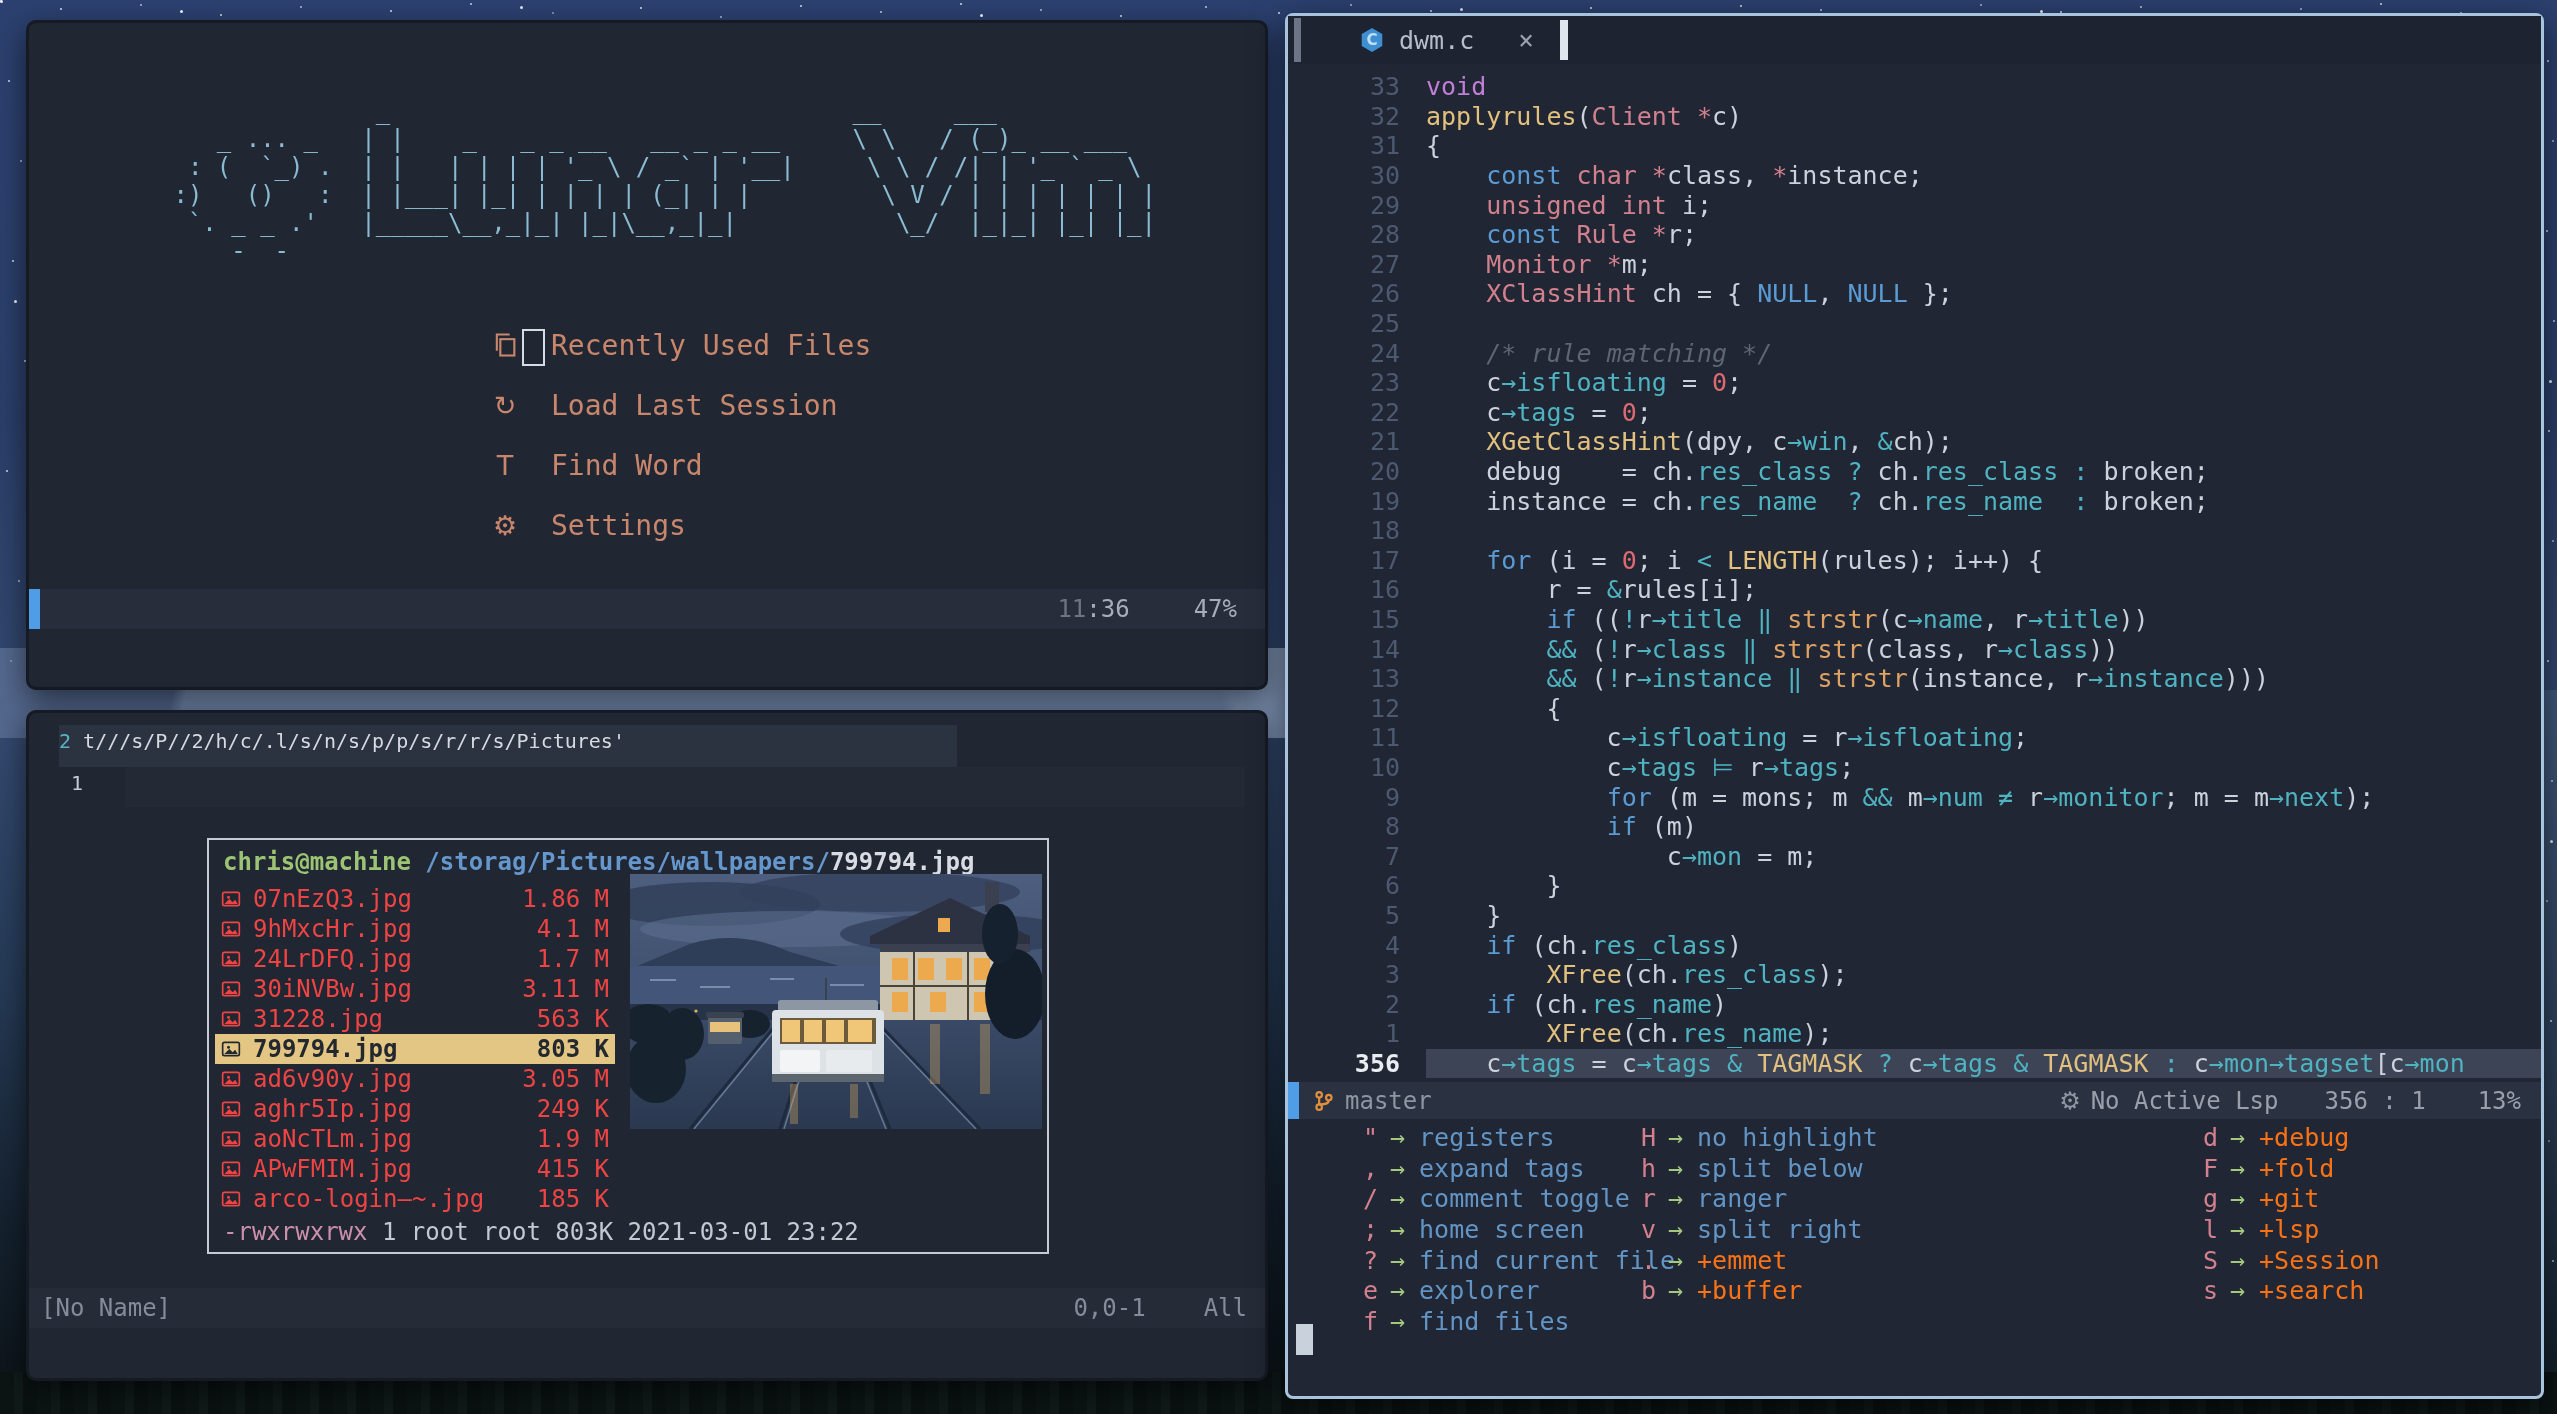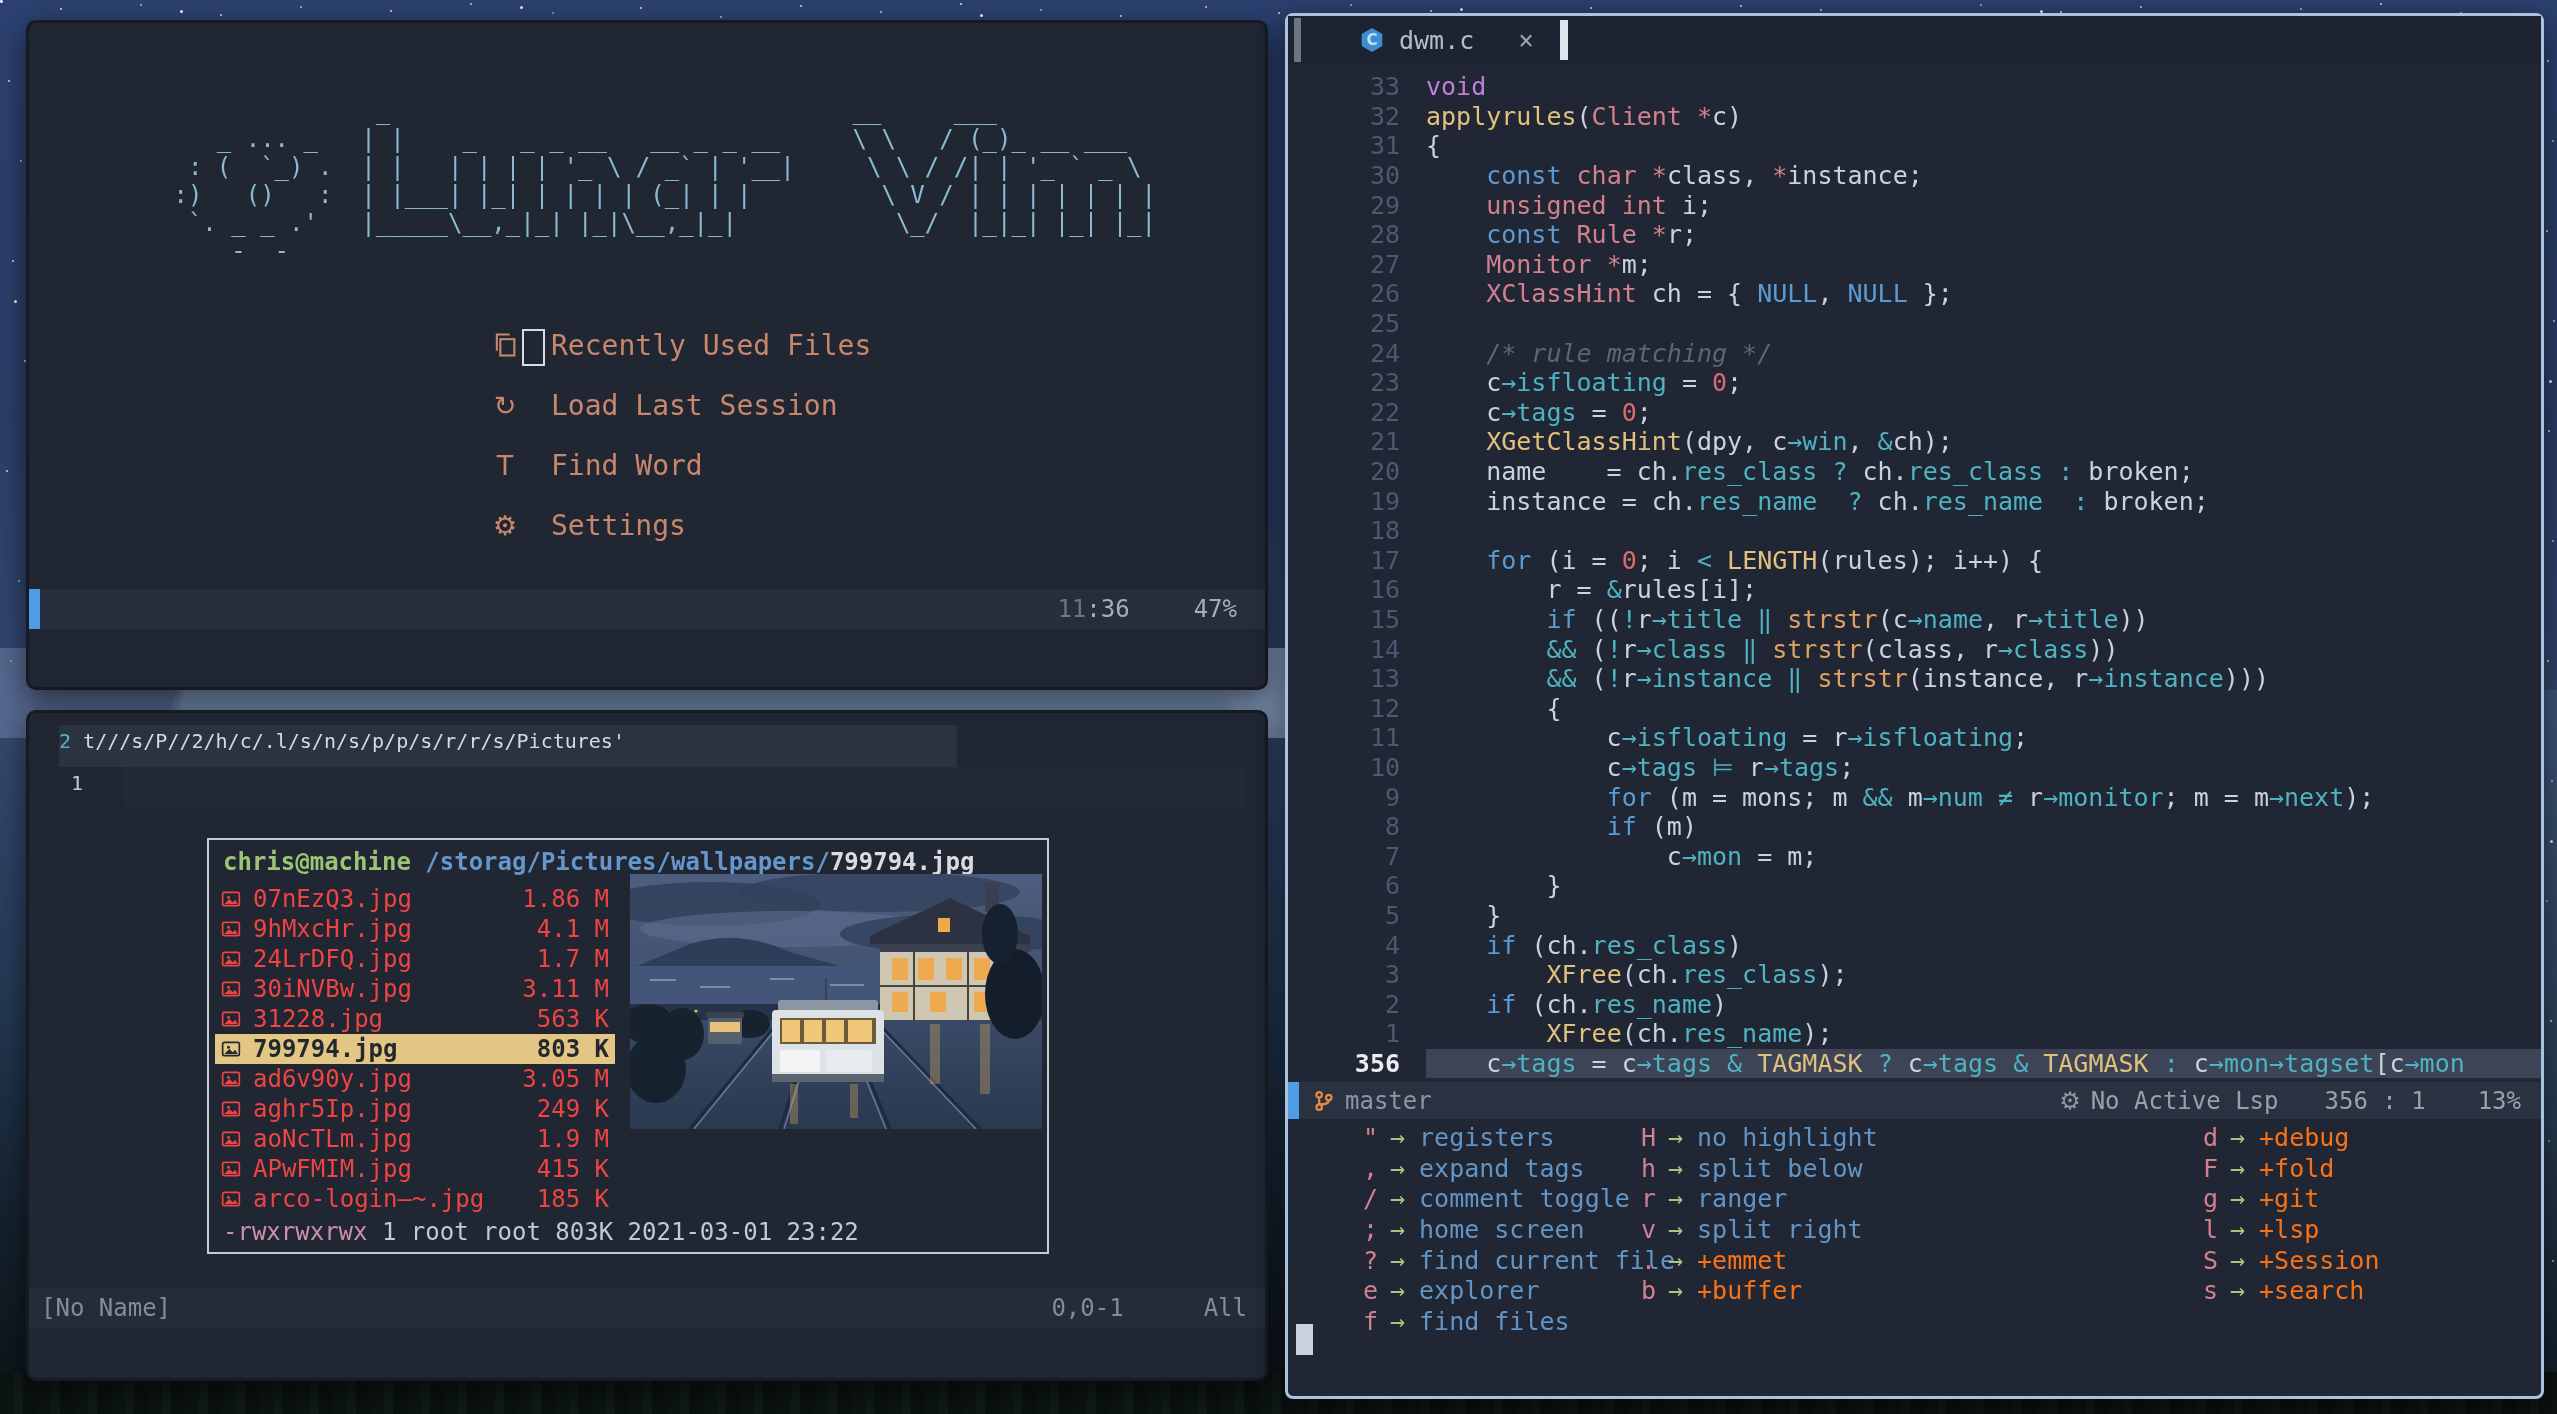--- a/index.html
+++ b/index.html
@@ -62,21 +62,21 @@
   .rg-row{height:30px;display:flex;align-items:center;color:#ef4444;padding:0 6px}
   .rg-row svg{width:20px;height:20px;margin-right:12px;flex:0 0 auto}
   .rg-name{white-space:pre}
   .rg-size{margin-left:auto;white-space:pre}
   .rg-row.sel{background:#e4c684;color:#23282f;font-weight:bold}
   .rg-perm{position:absolute;left:14px;bottom:6px;white-space:pre;color:#c3c9d1}
   .rg-perm b{color:#cc8fa9;font-weight:normal}
   .preview{position:absolute;left:421px;top:34px;width:412px;height:255px}
   #winB .sline{top:575px;background:#252b37;color:#848c99}
   .sB-left{padding-left:12px}
-  .sB-right{margin-left:auto;display:flex;gap:80px;padding-right:18px}
+  .sB-right{margin-left:auto;display:flex;gap:58px;padding-right:18px}
   
   #winC{left:1285px;top:13px;width:1253px;height:1380px;background:#202633;border-radius:8px;
     border:3px solid #a9c3dd;box-shadow:0 10px 34px rgba(0,0,0,.6);position:absolute}
   .tabbar{position:absolute;left:0;top:0;width:100%;height:48px;background:#1d2330;display:flex;align-items:center}
   .tab-offset{width:7px;height:44px;background:#6b7585;margin-left:6px}
   .tab{display:flex;align-items:center;margin-left:58px;font-size:25px;color:#b6bdc8}
   .tab svg{width:26px;height:26px;margin-right:14px}
   .tab-close{margin-left:44px;color:#9aa2ad;font-size:26px}
   .tab-sep{width:8px;height:40px;background:#dfe5ec;margin-left:26px}
   .code{position:absolute;left:0;top:56px;width:100%;font-size:25px}
@@ -428,21 +428,21 @@
       <div class="crow"><span class="lnum">30</span><span class="ctext"><span class="tok-w">    </span><span class="tok-b">const</span><span class="tok-w"> </span><span class="tok-p">char</span><span class="tok-w"> </span><span class="tok-p">*</span><span class="tok-w">class, </span><span class="tok-p">*</span><span class="tok-w">instance;</span></span></div>
       <div class="crow"><span class="lnum">29</span><span class="ctext"><span class="tok-w">    </span><span class="tok-p">unsigned int</span><span class="tok-w"> i;</span></span></div>
       <div class="crow"><span class="lnum">28</span><span class="ctext"><span class="tok-w">    </span><span class="tok-b">const</span><span class="tok-w"> </span><span class="tok-p">Rule</span><span class="tok-w"> </span><span class="tok-p">*</span><span class="tok-w">r;</span></span></div>
       <div class="crow"><span class="lnum">27</span><span class="ctext"><span class="tok-w">    </span><span class="tok-p">Monitor</span><span class="tok-w"> </span><span class="tok-p">*</span><span class="tok-w">m;</span></span></div>
       <div class="crow"><span class="lnum">26</span><span class="ctext"><span class="tok-w">    </span><span class="tok-p">XClassHint</span><span class="tok-w"> ch = { </span><span class="tok-b">NULL</span><span class="tok-w">, </span><span class="tok-b">NULL</span><span class="tok-w"> };</span></span></div>
       <div class="crow"><span class="lnum">25</span><span class="ctext"></span></div>
       <div class="crow"><span class="lnum">24</span><span class="ctext"><span class="tok-w">    </span><span class="tok-c">/* rule matching */</span></span></div>
       <div class="crow"><span class="lnum">23</span><span class="ctext"><span class="tok-w">    c</span><span class="tok-t">→isfloating</span><span class="tok-w"> = </span><span class="tok-r">0</span><span class="tok-w">;</span></span></div>
       <div class="crow"><span class="lnum">22</span><span class="ctext"><span class="tok-w">    c</span><span class="tok-t">→tags</span><span class="tok-w"> = </span><span class="tok-r">0</span><span class="tok-w">;</span></span></div>
       <div class="crow"><span class="lnum">21</span><span class="ctext"><span class="tok-w">    </span><span class="tok-y">XGetClassHint</span><span class="tok-w">(dpy, c</span><span class="tok-t">→win</span><span class="tok-w">, </span><span class="tok-t">&amp;</span><span class="tok-w">ch);</span></span></div>
-      <div class="crow"><span class="lnum">20</span><span class="ctext"><span class="tok-w">    name    = ch.</span><span class="tok-t">res_class</span><span class="tok-w"> </span><span class="tok-t">?</span><span class="tok-w"> ch.</span><span class="tok-t">res_class</span><span class="tok-w"> </span><span class="tok-t">:</span><span class="tok-w"> broken;</span></span></div>
+      <div class="crow"><span class="lnum">20</span><span class="ctext"><span class="tok-w">    debug    = ch.</span><span class="tok-t">res_class</span><span class="tok-w"> </span><span class="tok-t">?</span><span class="tok-w"> ch.</span><span class="tok-t">res_class</span><span class="tok-w"> </span><span class="tok-t">:</span><span class="tok-w"> broken;</span></span></div>
       <div class="crow"><span class="lnum">19</span><span class="ctext"><span class="tok-w">    instance = ch.</span><span class="tok-t">res_name</span><span class="tok-w">  </span><span class="tok-t">?</span><span class="tok-w"> ch.</span><span class="tok-t">res_name</span><span class="tok-w">  </span><span class="tok-t">:</span><span class="tok-w"> broken;</span></span></div>
       <div class="crow"><span class="lnum">18</span><span class="ctext"></span></div>
       <div class="crow"><span class="lnum">17</span><span class="ctext"><span class="tok-w">    </span><span class="tok-b">for</span><span class="tok-w"> (i = </span><span class="tok-r">0</span><span class="tok-w">; i </span><span class="tok-t">&lt;</span><span class="tok-w"> </span><span class="tok-y">LENGTH</span><span class="tok-w">(rules); i++) {</span></span></div>
       <div class="crow"><span class="lnum">16</span><span class="ctext"><span class="tok-w">        r = </span><span class="tok-t">&amp;</span><span class="tok-w">rules[i];</span></span></div>
       <div class="crow"><span class="lnum">15</span><span class="ctext"><span class="tok-w">        </span><span class="tok-b">if</span><span class="tok-w"> ((</span><span class="tok-t">!</span><span class="tok-w">r</span><span class="tok-t">→title</span><span class="tok-w"> </span><span class="tok-t">‖</span><span class="tok-w"> </span><span class="tok-o">strstr</span><span class="tok-w">(c</span><span class="tok-t">→name</span><span class="tok-w">, r</span><span class="tok-t">→title</span><span class="tok-w">))</span></span></div>
       <div class="crow"><span class="lnum">14</span><span class="ctext"><span class="tok-w">        </span><span class="tok-t">&amp;&amp;</span><span class="tok-w"> (</span><span class="tok-t">!</span><span class="tok-w">r</span><span class="tok-t">→class</span><span class="tok-w"> </span><span class="tok-t">‖</span><span class="tok-w"> </span><span class="tok-o">strstr</span><span class="tok-w">(class, r</span><span class="tok-t">→class</span><span class="tok-w">))</span></span></div>
       <div class="crow"><span class="lnum">13</span><span class="ctext"><span class="tok-w">        </span><span class="tok-t">&amp;&amp;</span><span class="tok-w"> (</span><span class="tok-t">!</span><span class="tok-w">r</span><span class="tok-t">→instance</span><span class="tok-w"> </span><span class="tok-t">‖</span><span class="tok-w"> </span><span class="tok-o">strstr</span><span class="tok-w">(instance, r</span><span class="tok-t">→instance</span><span class="tok-w">)))</span></span></div>
       <div class="crow"><span class="lnum">12</span><span class="ctext"><span class="tok-w">        {</span></span></div>
       <div class="crow"><span class="lnum">11</span><span class="ctext"><span class="tok-w">            c</span><span class="tok-t">→isfloating</span><span class="tok-w"> = r</span><span class="tok-t">→isfloating</span><span class="tok-w">;</span></span></div>
       <div class="crow"><span class="lnum">10</span><span class="ctext"><span class="tok-w">            c</span><span class="tok-t">→tags</span><span class="tok-w"> </span><span class="tok-t">⊨</span><span class="tok-w"> r</span><span class="tok-t">→tags</span><span class="tok-w">;</span></span></div>

